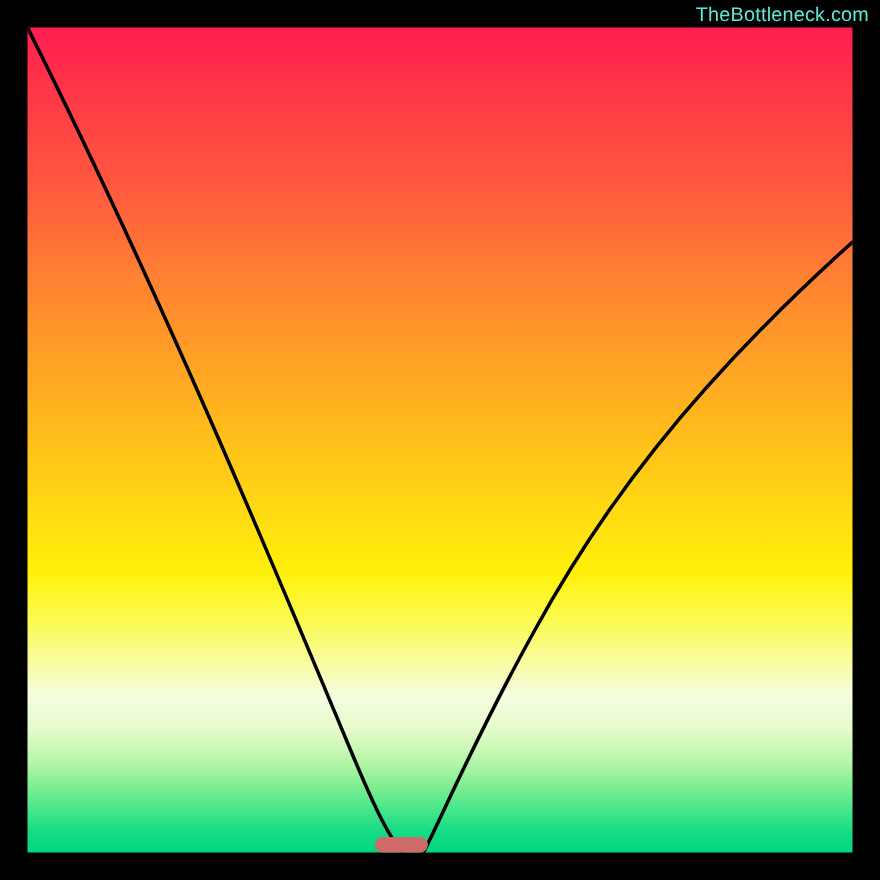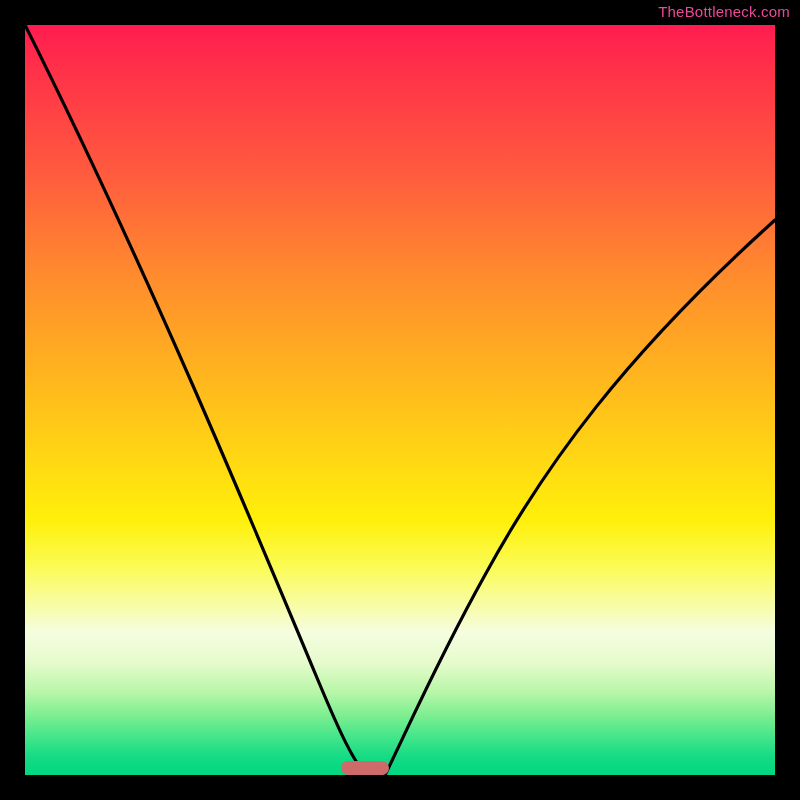--- a/index.html
+++ b/index.html
@@ -40,22 +40,22 @@
       #7eee91 92%,
       #43e58a 95%,
       #16db84 97.5%,
       #00d781 100%
     );
   }
   .watermark {
     position: absolute;
     top: 3px;
     right: 10px;
-    color: #ec4899;
-    font-size: 15px;
+    color: #5eead4;
+    font-size: 18px;
     font-weight: 400;
     letter-spacing: 0.2px;
     user-select: none;
   }
   svg.curves {
     position: absolute;
     inset: 0;
   }
   .marker {
     position: absolute;

